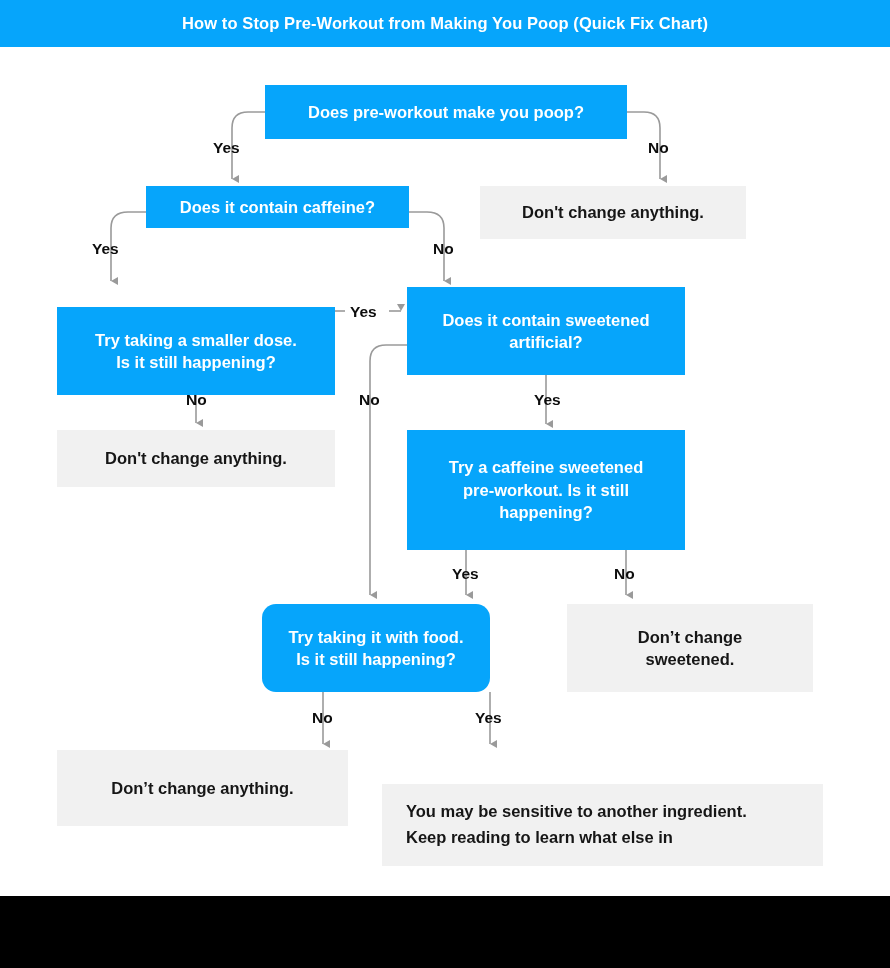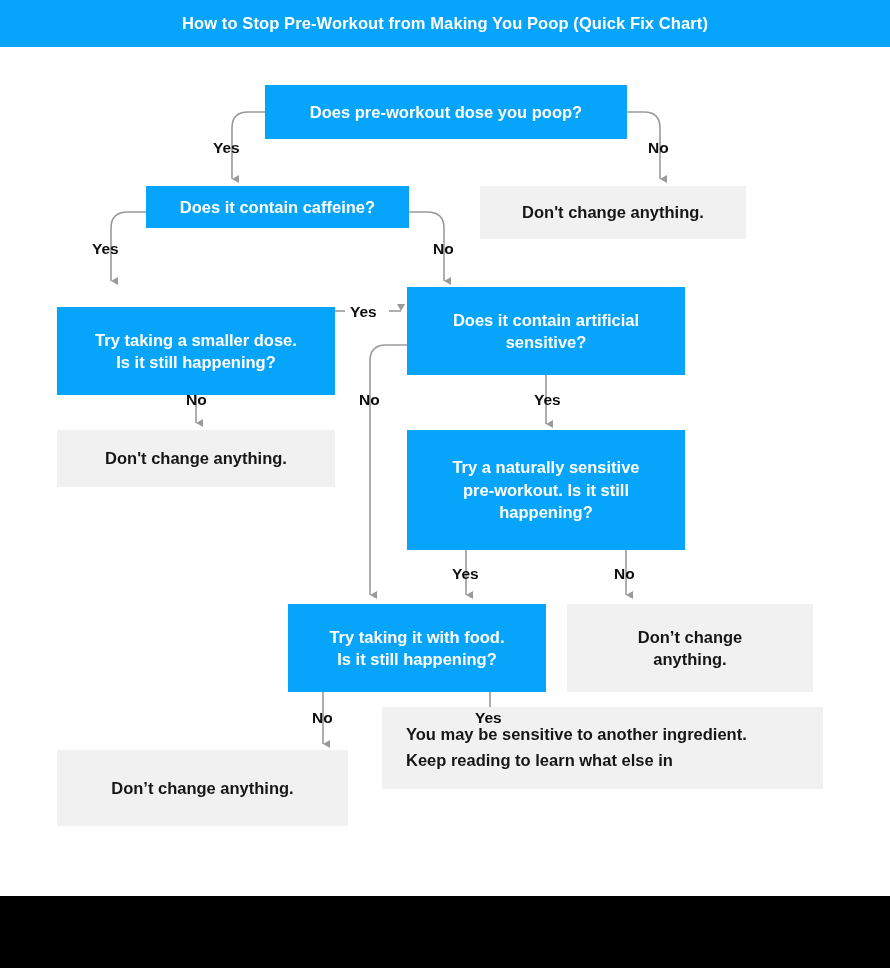--- a/index.html
+++ b/index.html
@@ -137,76 +137,76 @@
 
       <path d="M626,550 L626,595" marker-end="url(#arrow)"></path>
 
       <path d="M323,692 L323,744" marker-end="url(#arrow)"></path>
 
       <path d="M490,692 L490,744" marker-end="url(#arrow)"></path>
     </g>
   </svg>
 
   <div class="node blue" style="left:265px; top:85px; width:362px; height:54px;">
-    <span>Does pre-workout dose you poop?</span>
+    <span>Does pre-workout make you poop?</span>
   </div>
 
   <div class="node grey" style="left:480px; top:186px; width:266px; height:53px;">
     <span>Don't change anything.</span>
   </div>
 
   <div class="node blue" style="left:146px; top:186px; width:263px; height:42px;">
     <span>Does it contain caffeine?</span>
   </div>
 
   <div class="node blue" style="left:57px; top:287px; width:278px; height:88px;margin-top:20px;">
     <span>
       <span>Try taking a smaller dose.</span><br>
       <span>Is it still happening?</span>
     </span>
   </div>
 
   <div class="node blue" style="left:407px; top:287px; width:278px; height:88px;">
     <span>
-      <span>Does it contain artificial</span><br>
-      <span>sensitive?</span>
+      <span>Does it contain sweetened</span><br>
+      <span>artificial?</span>
     </span>
   </div>
 
   <div class="node grey" style="left:57px; top:430px; width:278px; height:57px;">
     <span>Don't change anything.</span>
   </div>
 
   <div class="node blue" style="left:407px; top:430px; width:278px; height:120px;">
     <span>
-      <span>Try a naturally sensitive</span><br>
+      <span>Try a caffeine sweetened</span><br>
       <span>pre-workout. Is it still</span><br>
       <span>happening?</span>
     </span>
   </div>
 
-  <div class="node blue" style="left:288px; top:604px; width:258px; height:88px;">
+  <div class="node blue" style="left:262px; top:604px; width:228px; height:88px;border-radius:14px;">
     <span>
       <span>Try taking it with food.</span><br>
       <span>Is it still happening?</span>
     </span>
   </div>
 
   <div class="node grey" style="left:567px; top:604px; width:246px; height:88px;">
     <span>
       <span>Don’t change</span><br>
-      <span>anything.</span>
+      <span>sweetened.</span>
     </span>
   </div>
 
   <div class="node grey" style="left:57px; top:750px; width:291px; height:76px;">
     <span>Don’t change anything.</span>
   </div>
 
-  <div class="node grey left-align" style="left:382px; top:707px; width:441px; height:82px;">
+  <div class="node grey left-align" style="left:382px; top:784px; width:441px; height:82px;">
     <span>
       <span>You may be sensitive to another ingredient.</span><br>
       <span>Keep reading to learn what else in</span><br>
     </span>
   </div>
 
   <div class="edge-label" style="left:213px; top:140px;">Yes</div>
   <div class="edge-label" style="left:648px; top:140px;">No</div>
 
   <div class="edge-label" style="left:92px; top:241px;">Yes</div>

